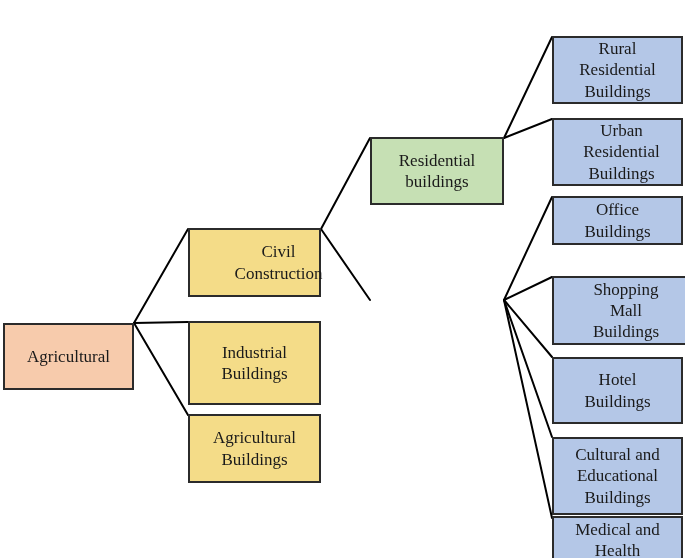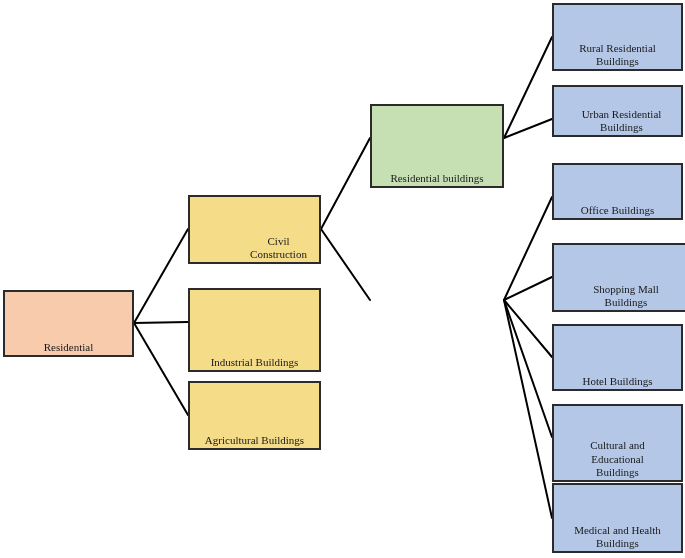--- a/index.html
+++ b/index.html
@@ -25,47 +25,48 @@
   .edge {
     stroke: var(--color-line, #000);
     stroke-width: 2;
     stroke-linecap: round;
   }
   .node {
     position: absolute;
     box-sizing: border-box;
     border: 2px solid var(--color-border, #2b2b2b);
     display: flex;
-    align-items: flex-end;
+    align-items: center;
     justify-content: center;
     text-align: center;
     color: var(--color-text, #1a1a1a);
-    font-size: 11px;
+    font-size: 17px;
     line-height: 1.25;
+    margin-top: 33px;
   }
   .node .lbl {
     display: inline-block;
     padding: 0 4px;
   }
   .node .lbl.narrow { max-width: 92px; }
   .level1 { background: var(--color-level1, #f7cbac); }
   .level2 { background: var(--color-level2, #f4dc88); }
   .level3 { background: var(--color-level3, #c6e0b4); }
   .level4 { background: var(--color-level4, #b4c7e7); }
 
   
   #n-construction  { left: 3px;   top: 290px; width: 131px; height: 67px; }
   #n-civil         { left: 188px; top: 195px; width: 133px; height: 69px; padding-left: 48px; }
   #n-industrial    { left: 188px; top: 288px; width: 133px; height: 84px; }
   #n-agricultural  { left: 188px; top: 381px; width: 133px; height: 69px; }
-  #n-residential   { left: 370px; top: 104px; width: 134px; height: 84px; }
+  #n-residential   { left: 370px; top: 104px; width: 134px; height: 68px; }
   #n-public        { left: 370px; top: 266px; width: 134px; height: 68px; }
   #n-rural         { left: 552px; top: 3px;   width: 131px; height: 68px; }
-  #n-urban         { left: 552px; top: 85px;  width: 131px; height: 52px; padding-left: 8px; }
-  #n-office        { left: 552px; top: 163px; width: 131px; height: 57px; }
+  #n-urban         { left: 552px; top: 85px;  width: 131px; height: 68px; padding-left: 8px; }
+  #n-office        { left: 552px; top: 163px; width: 131px; height: 49px; }
   #n-shopping      { left: 552px; top: 243px; width: 148px; height: 69px; }
   #n-hotel         { left: 552px; top: 324px; width: 131px; height: 67px; }
   #n-cultural      { left: 552px; top: 404px; width: 131px; height: 78px; }
   #n-medical       { left: 552px; top: 483px; width: 131px; height: 70px; }
 </style>
 </head>
 <body>
 
 <div class="canvas">
 
@@ -78,21 +79,21 @@
     <line class="edge" x1="504" y1="138" x2="552" y2="37"></line>
     <line class="edge" x1="504" y1="138" x2="552" y2="119"></line>
     <line class="edge" x1="504" y1="300" x2="552" y2="197"></line>
     <line class="edge" x1="504" y1="300" x2="552" y2="277"></line>
     <line class="edge" x1="504" y1="300" x2="552" y2="357"></line>
     <line class="edge" x1="504" y1="300" x2="552" y2="437"></line>
     <line class="edge" x1="504" y1="300" x2="552" y2="518"></line>
   </svg>
 
   <div id="n-construction" class="node level1">
-    <span class="lbl">Residential</span>
+    <span class="lbl">Agricultural</span>
   </div>
 
   <div id="n-civil" class="node level2">
     <span class="lbl">Civil Construction</span>
   </div>
   <div id="n-industrial" class="node level2">
     <span class="lbl">Industrial Buildings</span>
   </div>
   <div id="n-agricultural" class="node level2">
     <span class="lbl">Agricultural Buildings</span>

